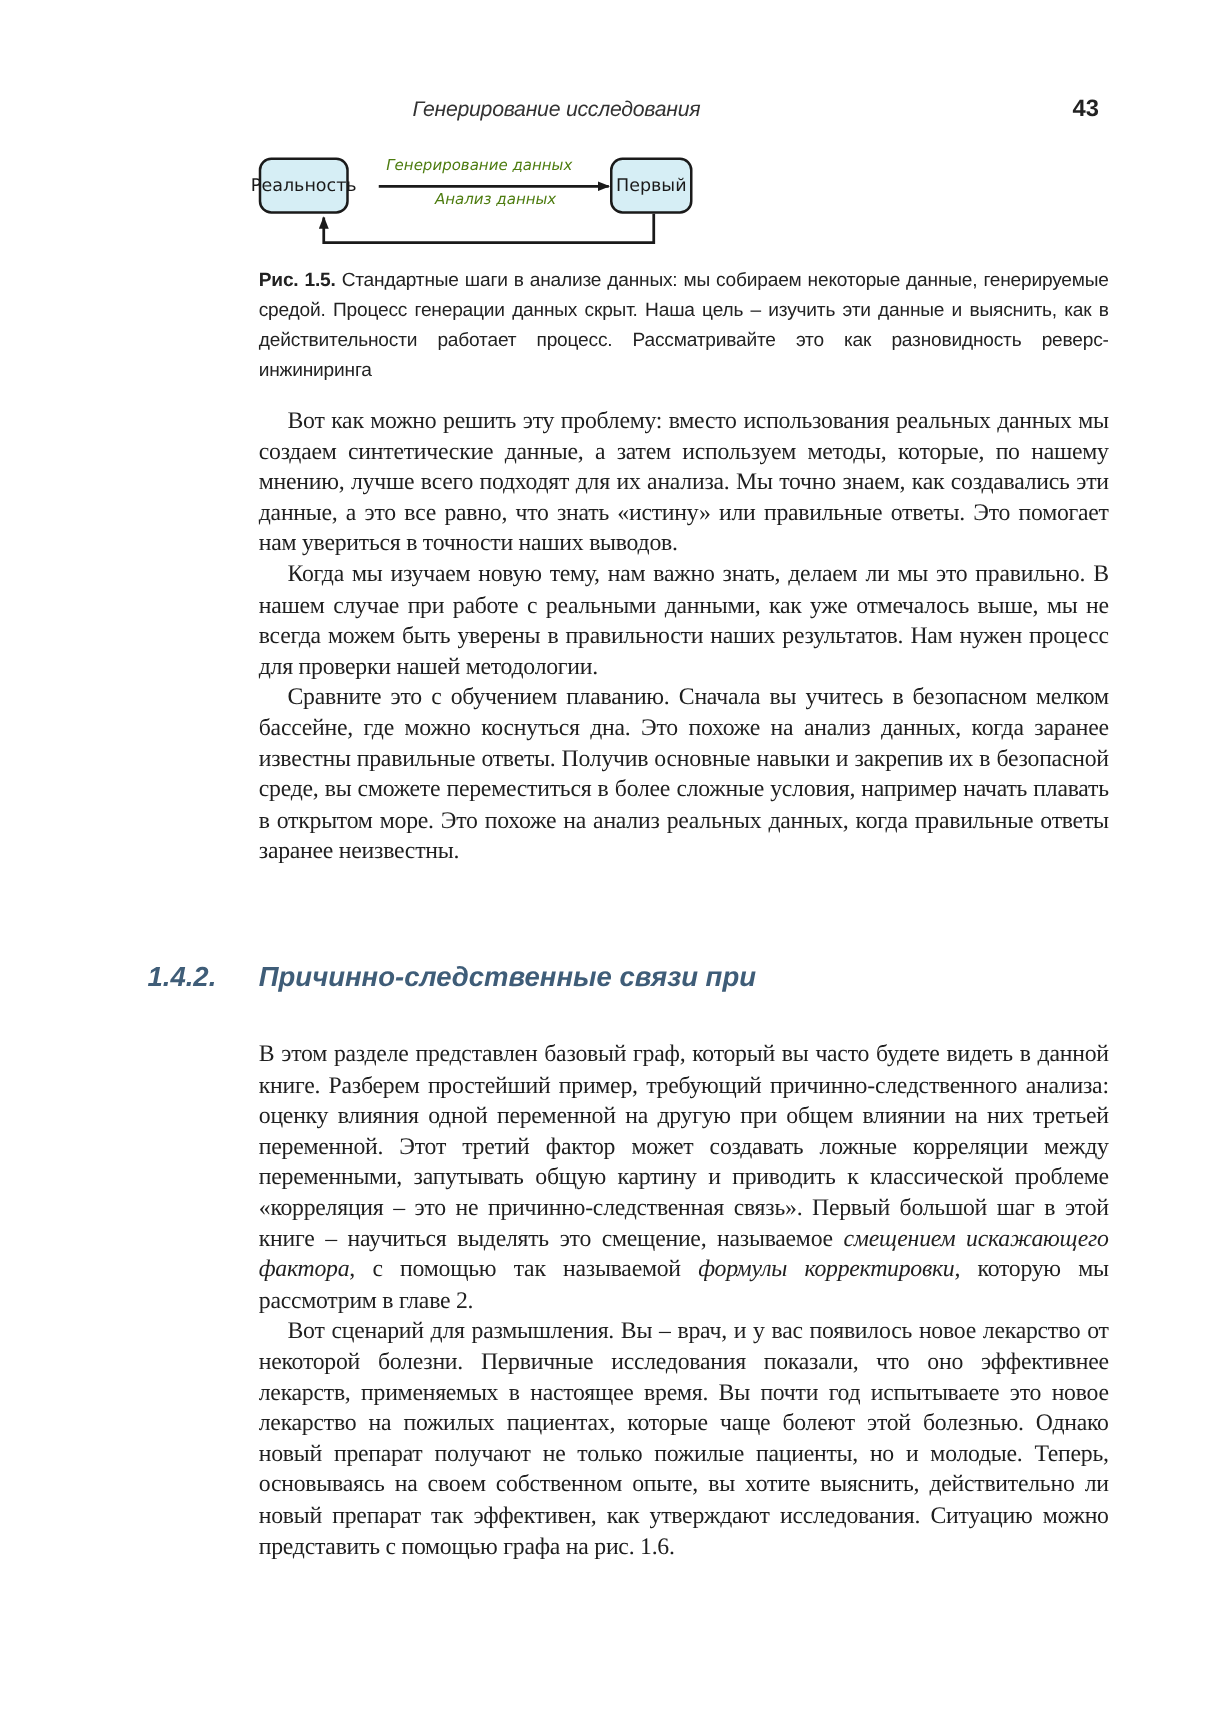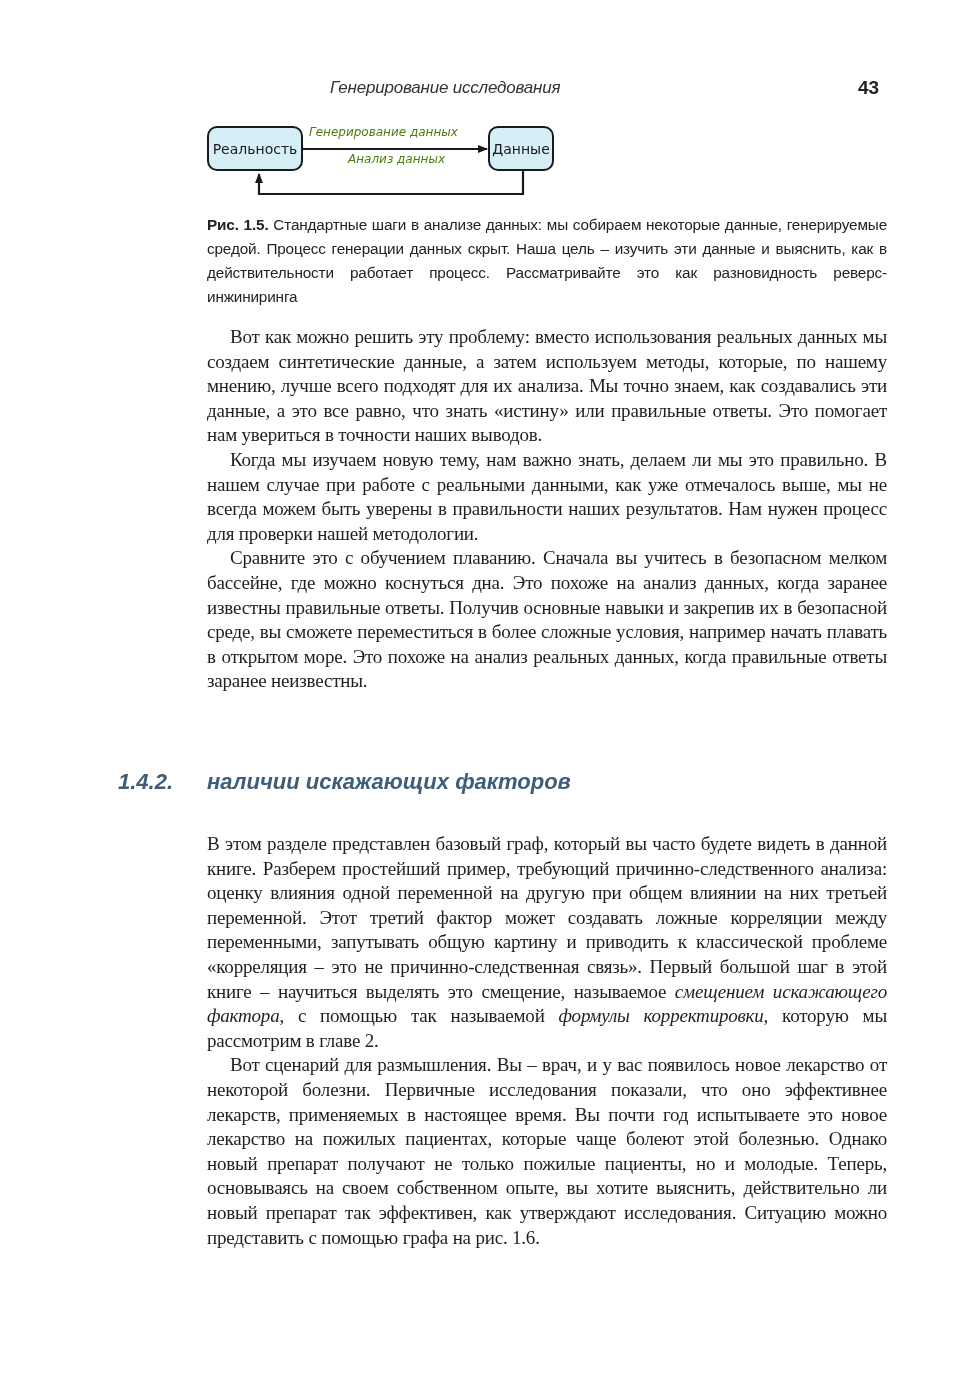--- a/index.html
+++ b/index.html
@@ -22,21 +22,21 @@
     }
     .figure svg { position: absolute; left: 0; top: 0; }
     .node {
       position: absolute; box-sizing: border-box;
       border: 2.5px solid #1a1a1a; border-radius: 10px;
       background: #d6eef5;
       font-family: "DejaVu Sans", sans-serif; font-size: 14px;
       display: flex; align-items: center; justify-content: center;
       color: #1a1a1a;
     }
-    .node-reality { left: 2px; top: 4px; width: 96px; height: 45px; }
+    .node-reality { left: 2px; top: 4px; width: 72px; height: 45px; }
     .node-data { left: 283px; top: 4px; width: 66px; height: 45px; }
     .edge-label {
       position: absolute; font-family: "DejaVu Sans", sans-serif;
       font-size: 12px; color: #4d7c0f; white-space: nowrap; font-style: italic;
     }
     .edge-gen { left: 104px; top: 3px; }
     .edge-analysis { left: 143px; top: 30px; text-align: center; }
     .caption {
       position: absolute; left: 207px; top: 213px; width: 680px;
       font-family: "Liberation Sans", sans-serif; font-size: 15.3px;
@@ -77,36 +77,36 @@
       <marker id="arrowhead" markerWidth="10" markerHeight="8" refX="9" refY="4" orient="auto" markerUnits="userSpaceOnUse">
         <path d="M0,0 L10,4 L0,8 Z" fill="#1a1a1a"></path>
       </marker>
     </defs>
 
     <line x1="98" y1="27" x2="282" y2="27" stroke="#1a1a1a" stroke-width="2.2" marker-end="url(#arrowhead)"></line>
 
     <polyline points="318,49 318,72 54,72 54,52" fill="none" stroke="#1a1a1a" stroke-width="2.2" marker-end="url(#arrowhead)"></polyline>
   </svg>
   <div class="node node-reality">Реальность</div>
-  <div class="node node-data">Данные</div>
+  <div class="node node-data">Первый</div>
   <span class="edge-label edge-gen">Генерирование данных</span>
   <span class="edge-label edge-analysis">Анализ данных</span>
 </div>
 
 <div class="caption"><span class="fig-ref">Рис. 1.5.</span><span> Стандартные шаги в анализе данных: мы собираем некоторые данные, генерируемые средой. Процесс генерации данных скрыт. Наша цель – изучить эти данные и выяснить, как в действительности работает процесс. Рассматривайте это как разновидность реверс-инжиниринга</span></div>
 
 <div class="body-text block1">
   <p>Вот как можно решить эту проблему: вместо использования реальных данных мы создаем синтетические данные, а затем используем методы, которые, по нашему мнению, лучше всего подходят для их анализа. Мы точно знаем, как создавались эти данные, а это все равно, что знать «истину» или правильные ответы. Это помогает нам увериться в точности наших выводов.</p>
   <p>Когда мы изучаем новую тему, нам важно знать, делаем ли мы это правильно. В нашем случае при работе с реальными данными, как уже отмечалось выше, мы не всегда можем быть уверены в правильности наших результатов. Нам нужен процесс для проверки нашей методологии.</p>
   <p>Сравните это с обучением плаванию. Сначала вы учитесь в безопасном мелком бассейне, где можно коснуться дна. Это похоже на анализ данных, когда заранее известны правильные ответы. Получив основные навыки и закрепив их в безопасной среде, вы сможете переместиться в более сложные условия, например начать плавать в открытом море. Это похоже на анализ реальных данных, когда правильные ответы заранее неизвестны.</p>
 </div>
 
 <div class="section-heading">
   <span class="section-number">1.4.2.</span>
   <div class="section-title">
-    <div>наличии искажающих факторов</div>
+    <div>Причинно-следственные связи при</div>
   </div>
 </div>
 
 <div class="body-text block2">
   <p class="noindent"><span>В этом разделе представлен базовый граф, который вы часто будете видеть в данной книге. Разберем простейший пример, требующий причинно-следственного анализа: оценку влияния одной переменной на другую при общем влиянии на них третьей переменной. Этот третий фактор может создавать ложные корреляции между переменными, запутывать общую картину и приводить к классической проблеме «корреляция – это не причинно-следственная связь». Первый большой шаг в этой книге – научиться выделять это смещение, называемое </span><em>смещением искажающего фактора</em><span>, с помощью так называемой </span><em>формулы корректировки</em><span>, которую мы рассмотрим в главе 2.</span></p>
   <p>Вот сценарий для размышления. Вы – врач, и у вас появилось новое лекарство от некоторой болезни. Первичные исследования показали, что оно эффективнее лекарств, применяемых в настоящее время. Вы почти год испытываете это новое лекарство на пожилых пациентах, которые чаще болеют этой болезнью. Однако новый препарат получают не только пожилые пациенты, но и молодые. Теперь, основываясь на своем собственном опыте, вы хотите выяснить, действительно ли новый препарат так эффективен, как утверждают исследования. Ситуацию можно представить с помощью графа на рис. 1.6.</p>
 </div>
 
 </body></html>

